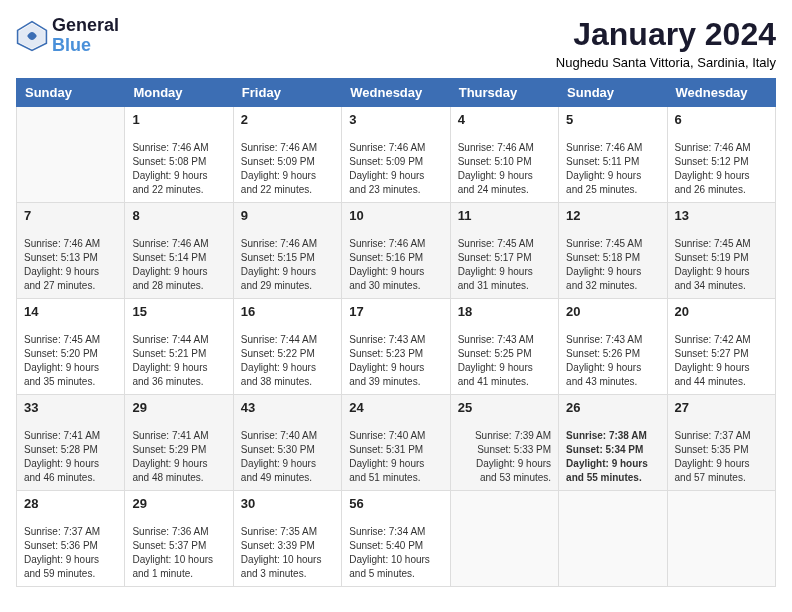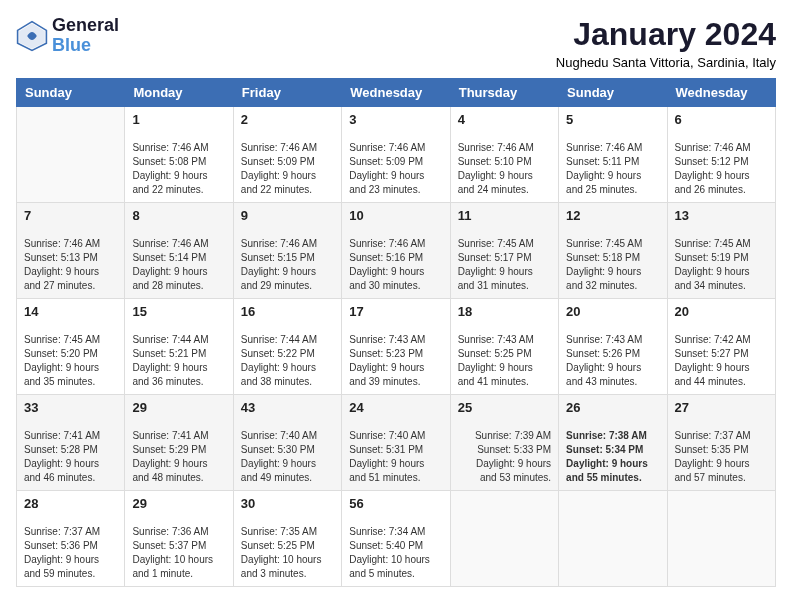--- a/index.html
+++ b/index.html
@@ -338,21 +338,21 @@
         <td>
           <span class="day-num">29</span>
           <div class="day-info" style="white-space: pre-line;">Sunrise: 7:36 AM
 Sunset: 5:37 PM
 Daylight: 10 hours
 and 1 minute.</div>
         </td>
         <td>
           <span class="day-num">30</span>
           <div class="day-info" style="white-space: pre-line;">Sunrise: 7:35 AM
-Sunset: 5:25 PM
+Sunset: 3:39 PM
 Daylight: 10 hours
 and 3 minutes.</div>
         </td>
         <td>
           <span class="day-num">56</span>
           <div class="day-info" style="white-space: pre-line;">Sunrise: 7:34 AM
 Sunset: 5:40 PM
 Daylight: 10 hours
 and 5 minutes.</div>
         </td>

